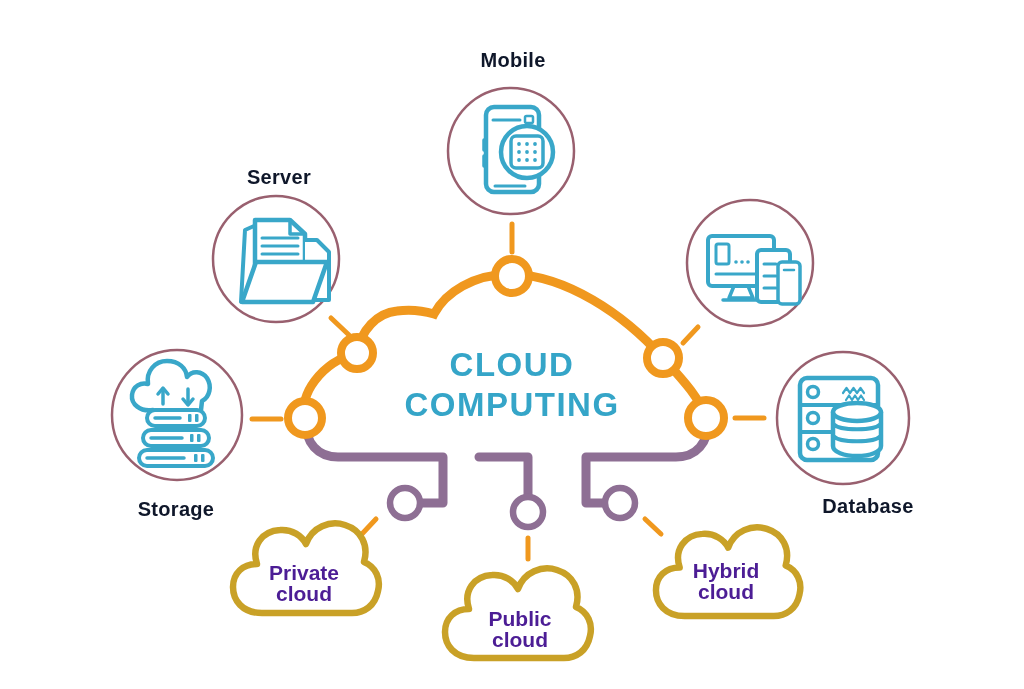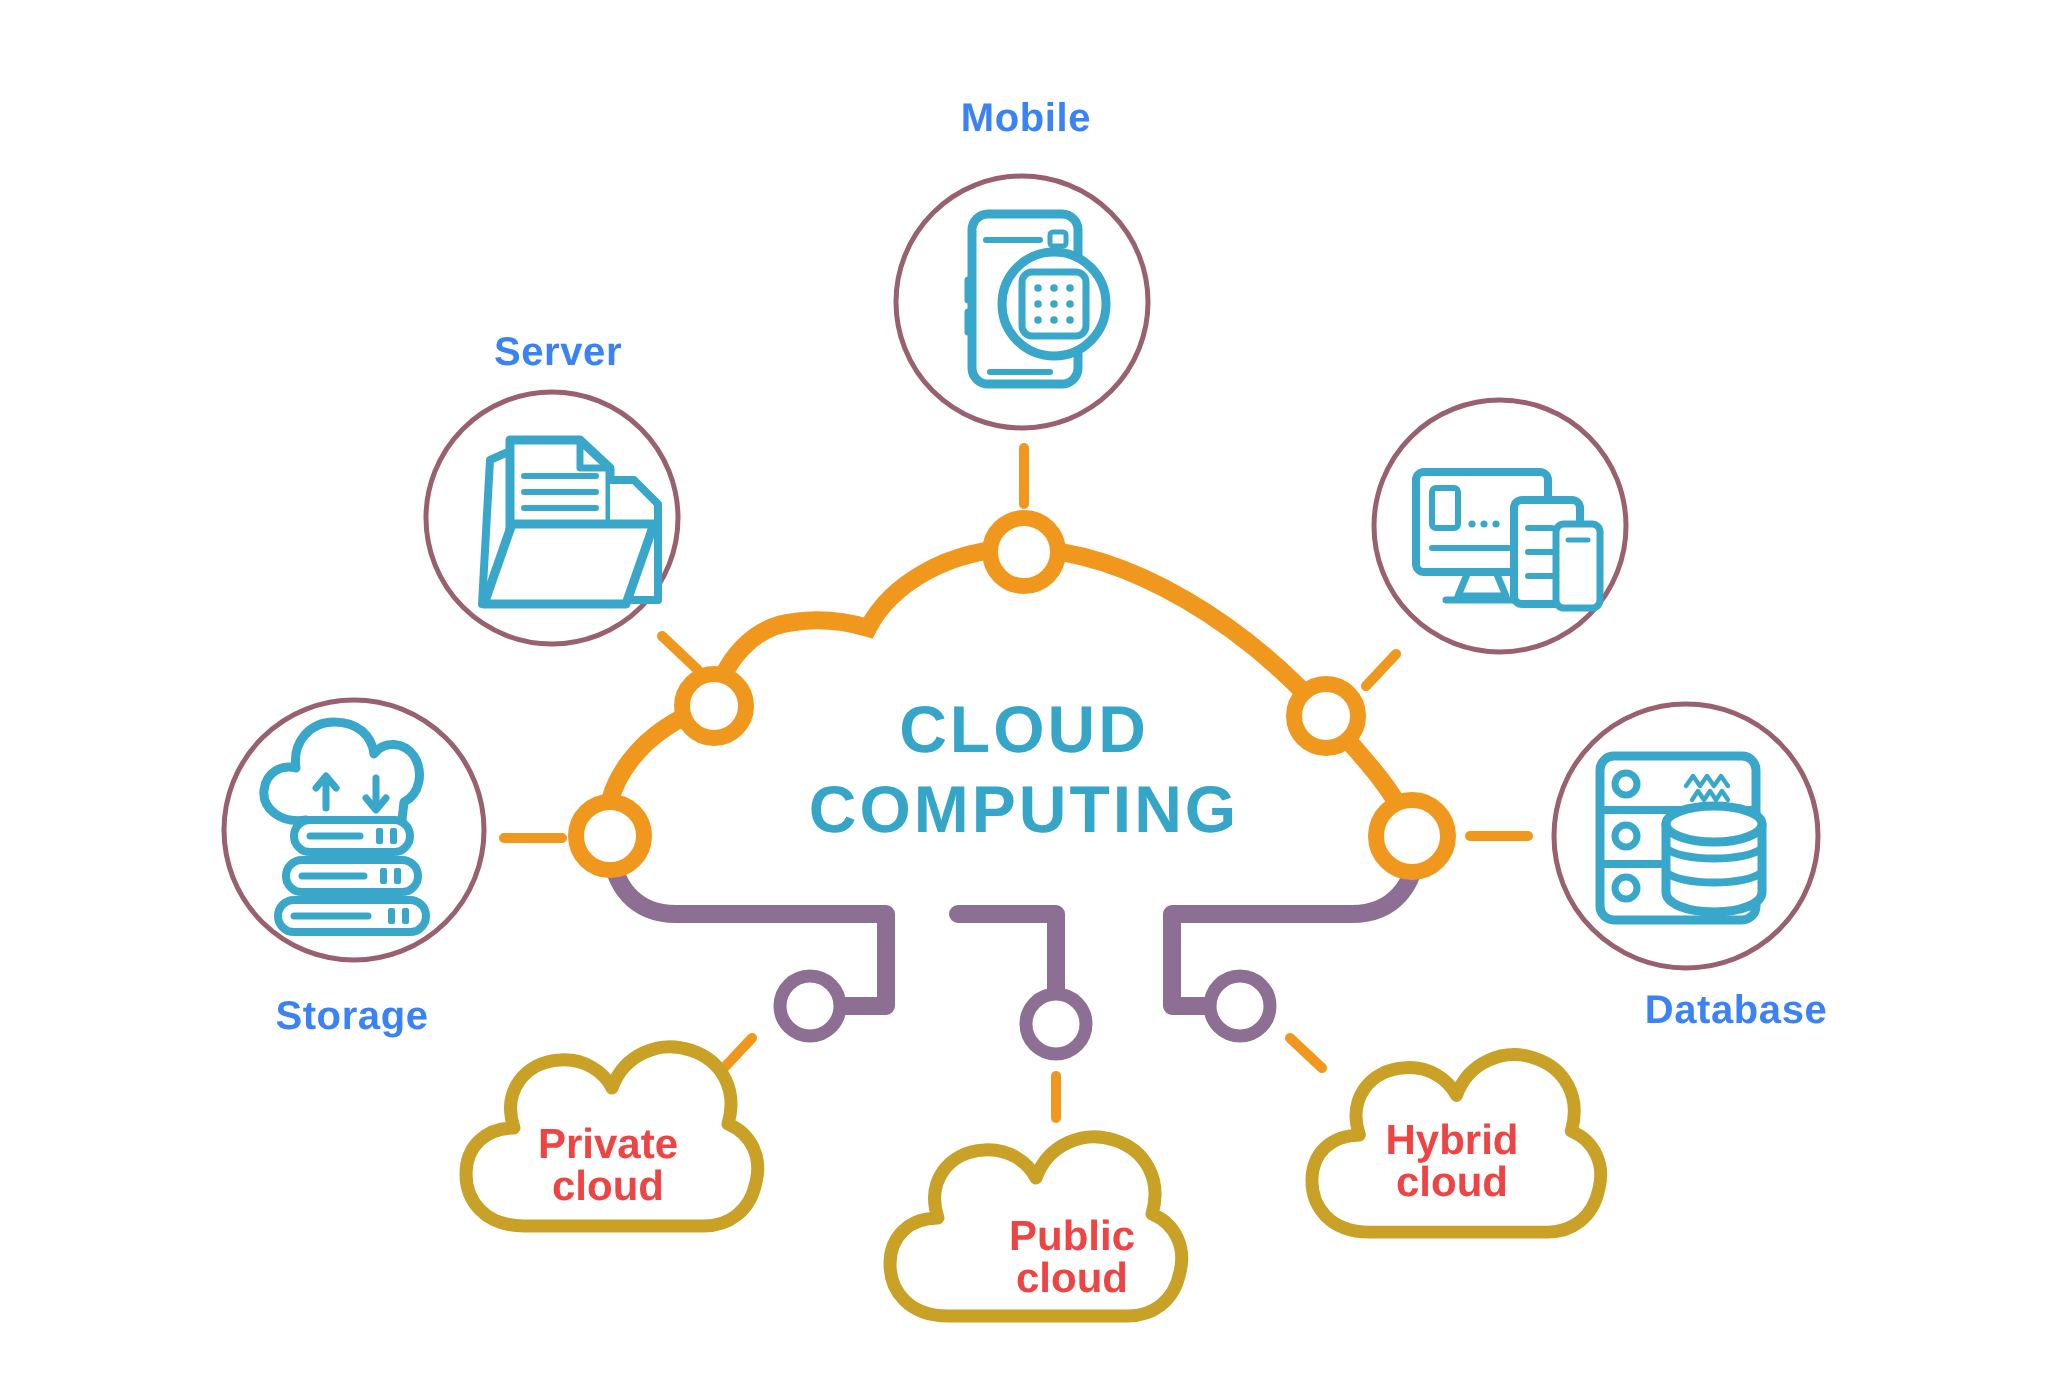--- a/index.html
+++ b/index.html
@@ -3,31 +3,31 @@
 <meta charset="utf-8">
 <style>
   html,body{margin:0;padding:0;background:#ffffff;}
   .stage{
     position:relative;width:1024px;height:689px;background:#ffffff;
     overflow:hidden;font-family:"Liberation Sans",sans-serif;
   }
   .stage svg{position:absolute;left:0;top:0;}
   .label{
     position:absolute;transform:translate(-50%,-50%);
-    font-weight:700;font-size:20px;color:#3b82f6;white-space:nowrap;
+    font-weight:700;font-size:20px;color:#0f172a;white-space:nowrap;
     letter-spacing:0.3px;
   }
   .heading{
     position:absolute;left:512px;top:385px;transform:translate(-50%,-50%);
     text-align:center;font-weight:700;font-size:33px;line-height:40px;
     color:#35A5C8;letter-spacing:1.5px;white-space:nowrap;
   }
   .cloud-label{
     position:absolute;transform:translate(-50%,-50%);text-align:center;
-    font-weight:700;font-size:21px;line-height:21px;color:#ef4444;
+    font-weight:700;font-size:21px;line-height:21px;color:#4c1d95;
     white-space:nowrap;
   }
 </style>
 </head>
 <body>
 
 <div class="stage">
 
 <svg width="1024" height="689" viewBox="0 0 1024 689">
   <defs>
@@ -177,21 +177,21 @@
 
   <div class="heading">
     <div>CLOUD</div>
     <div>COMPUTING</div>
   </div>
 
   <div class="cloud-label" style="left:304px;top:583px">
     <div>Private</div>
     <div>cloud</div>
   </div>
-  <div class="cloud-label" style="left:536px;top:629px">
+  <div class="cloud-label" style="left:520px;top:629px">
     <div>Public</div>
     <div>cloud</div>
   </div>
   <div class="cloud-label" style="left:726px;top:581px">
     <div>Hybrid</div>
     <div>cloud</div>
   </div>
 
 </div>
 

